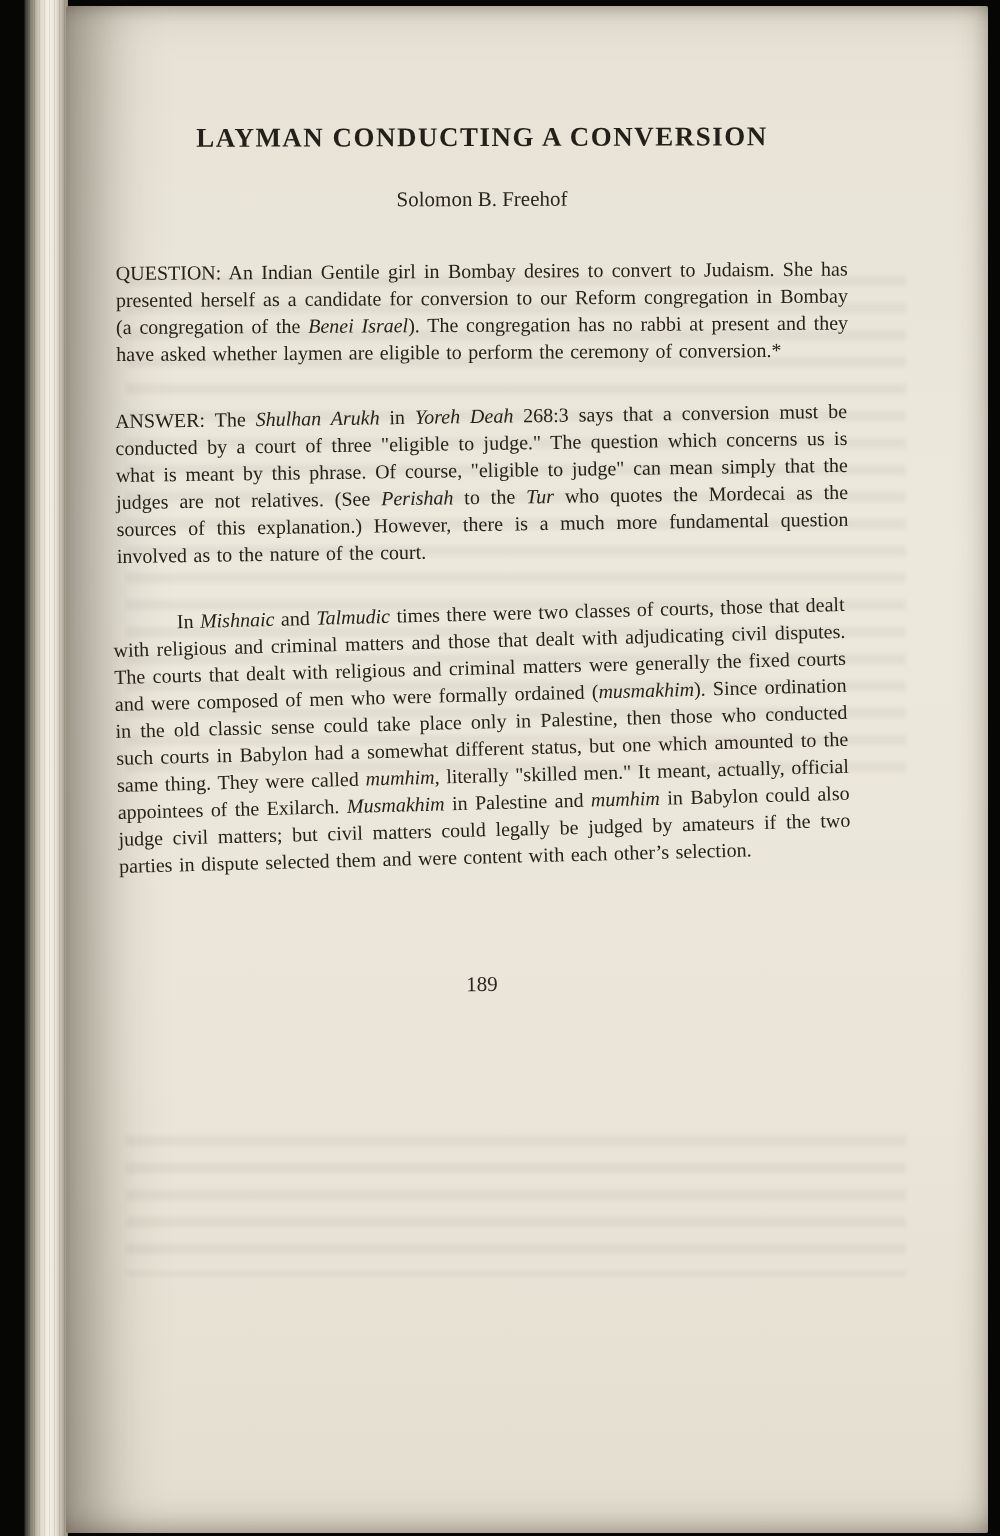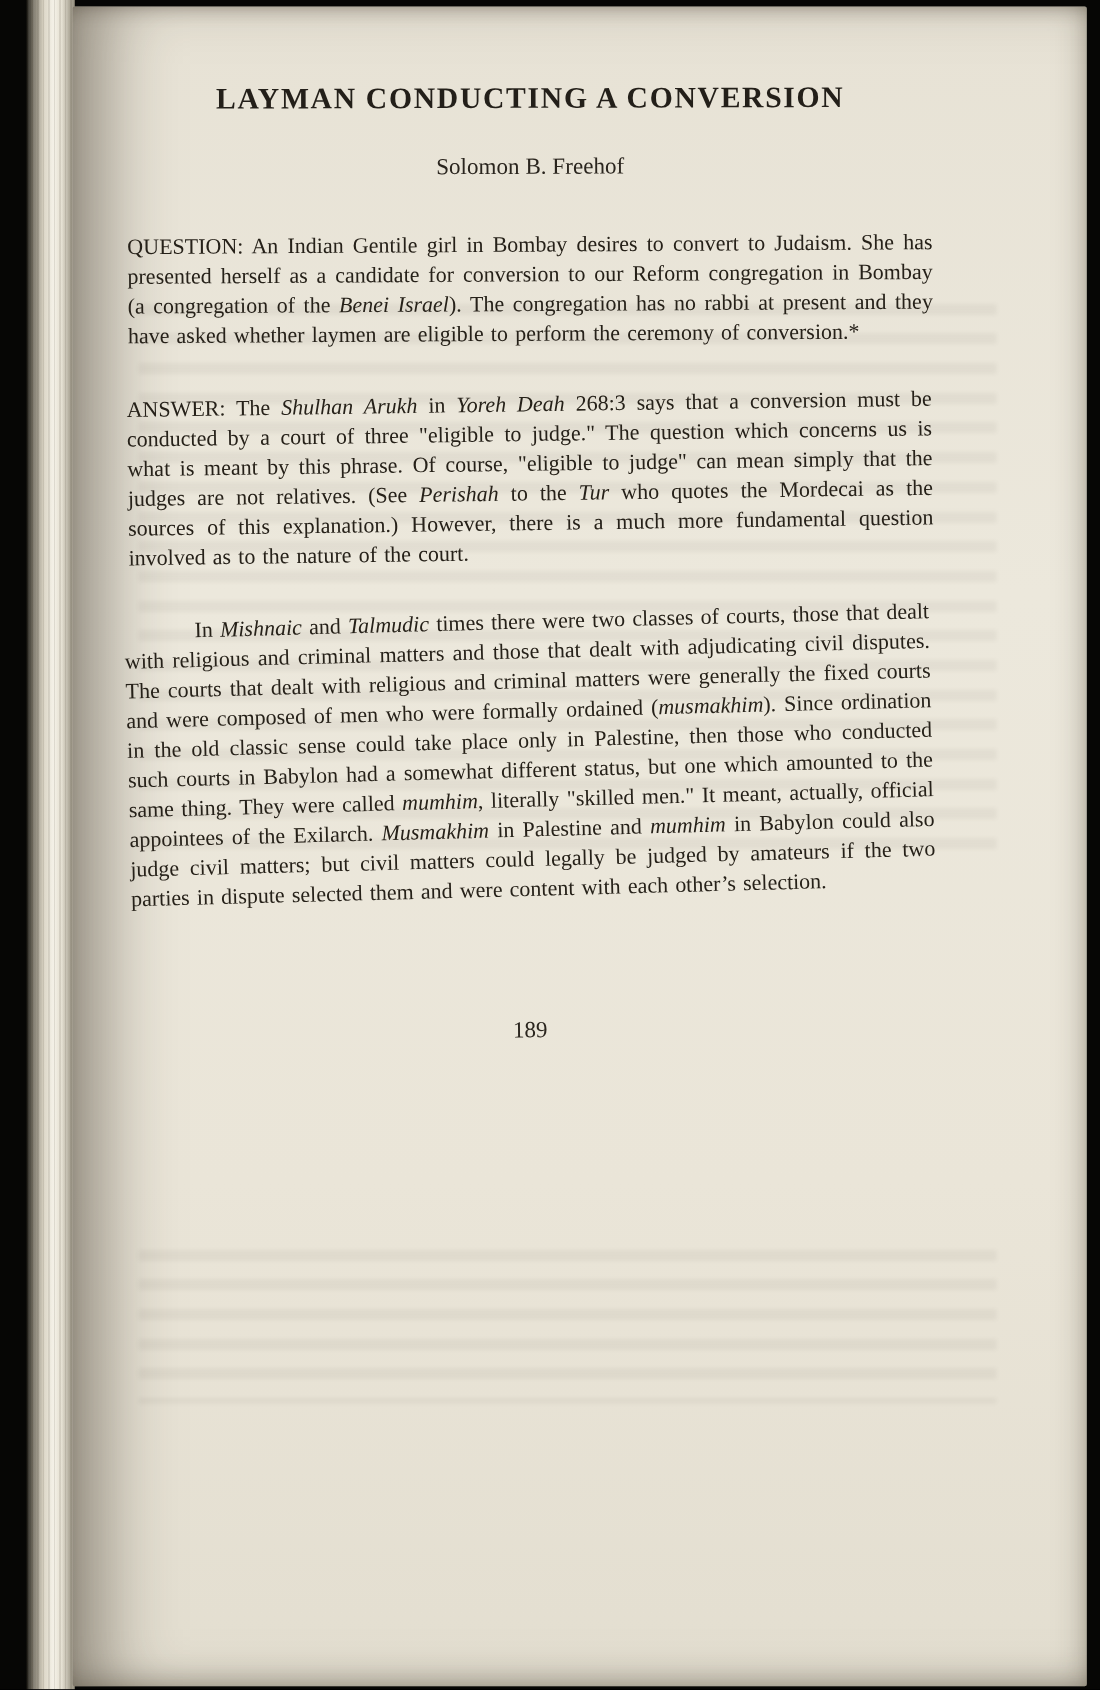--- a/index.html
+++ b/index.html
@@ -62,21 +62,21 @@
       #3a332a 0 10px,
       transparent 10px 27px);
     filter: blur(2px);
     pointer-events: none;
   }
   .bleed.b1 { left: 60px; top: 270px; width: 780px; height: 500px; }
   .bleed.b2 { left: 60px; top: 1130px; width: 780px; height: 140px; }
 
   .content {
     position: relative;
-    padding: 68px 140px 0 50px;
+    padding: 116px 140px 0 50px;
     color: #24201a;
   }
   .title {
     margin: 0 0 34px 0;
     text-align: center;
     font-size: 27px;
     font-weight: bold;
     letter-spacing: 1.5px;
     color: #231f19;
     transform: rotate(-0.15deg);

